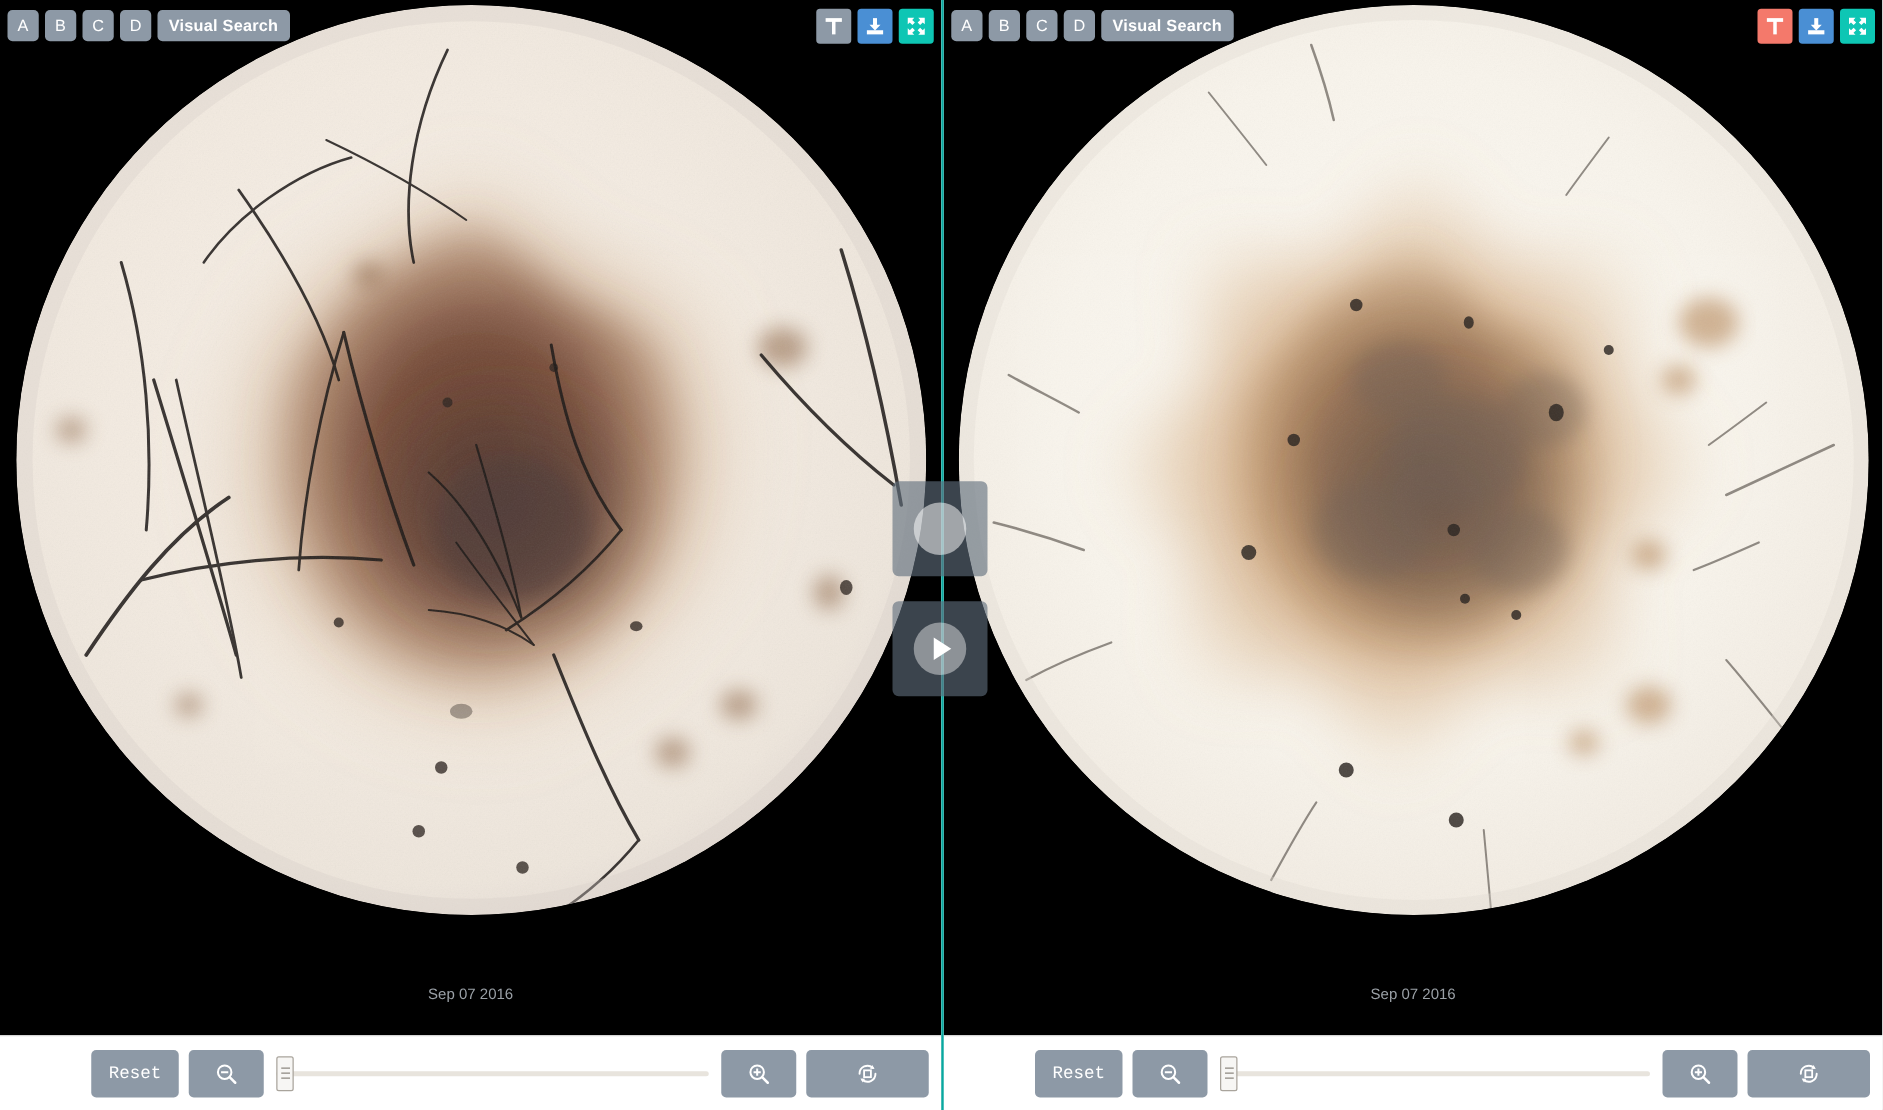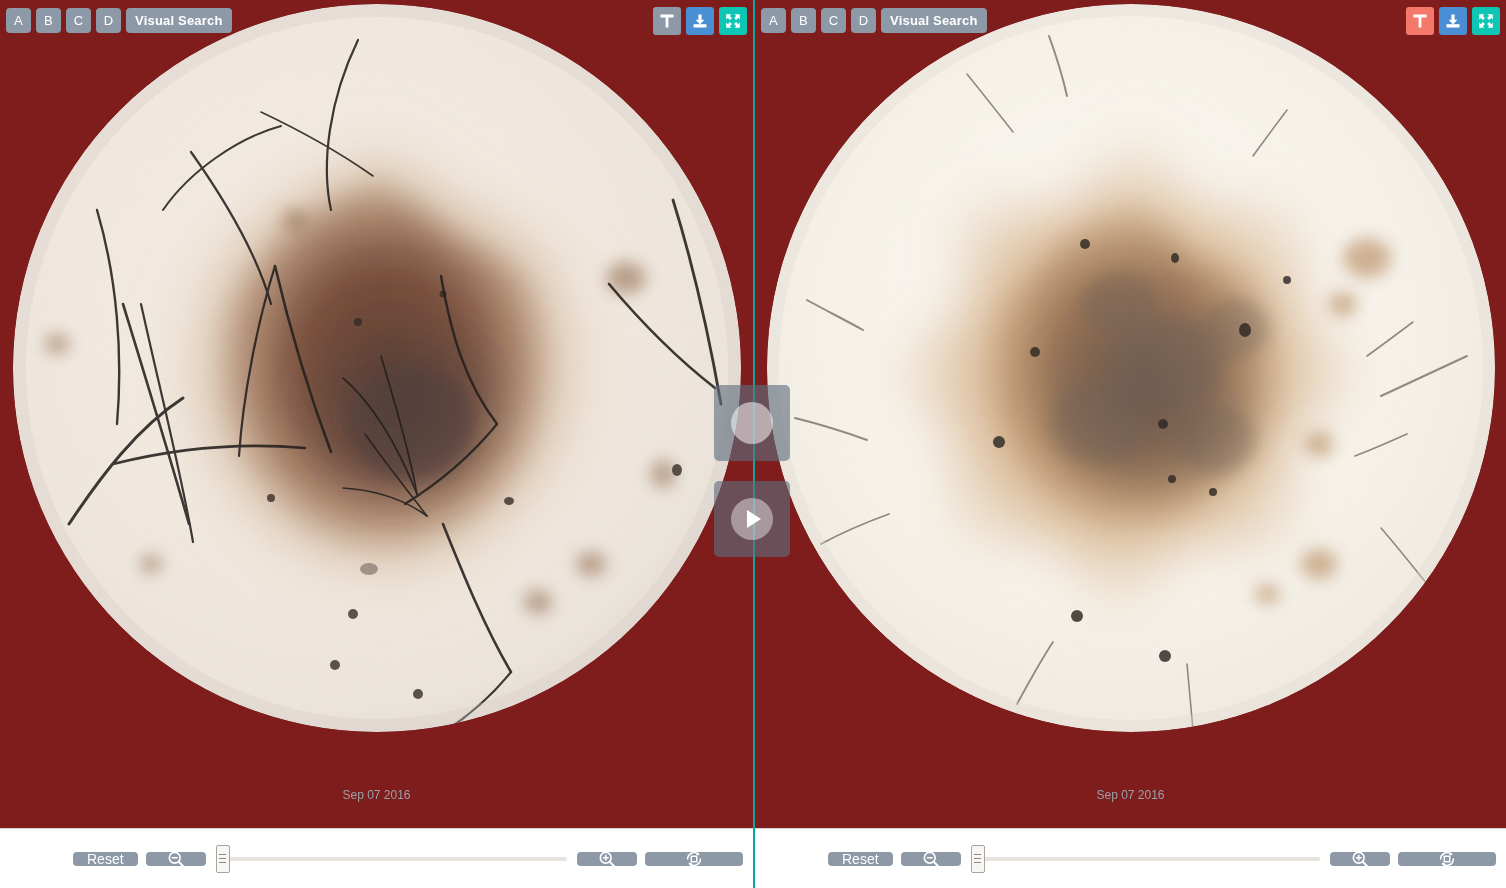--- a/index.html
+++ b/index.html
@@ -89,21 +89,21 @@
   .ib-blue   { background: #4a8fd4; }
   .ib-teal   { background: #0ec6b4; }
 
   
   .stage {
     position: absolute;
     left: 0; right: 0;
     top: 0;
     bottom: 60px;
     overflow: hidden;
-    background: #7f1d1d;
+    background: #000000;
   }
   .derm-wrap {
     position: absolute;
     left: 50%;
     top: 368px;
     transform: translate(-50%, -50%);
     width: 728px; height: 728px;
   }
   .derm {
     width: 100%; height: 100%;
@@ -134,25 +134,25 @@
     display: flex;
     align-items: center;
     padding: 0 10px;
     gap: 8px;
   }
   .bb-btn {
     background: #8d99a6;
     border: none;
     border-radius: 4px;
     color: #fff;
-    height: 14px;
+    height: 38px;
     min-width: 55px;
     padding: 0 14px;
     font-size: 14px;
-    font-family: Liberation Sans, sans-serif;
+    font-family: Liberation Mono, monospace;
     cursor: pointer;
     display: flex;
     align-items: center;
     justify-content: center;
   }
   .bb-btn.icon { min-width: 60px; padding: 0 8px; }
   .bb-btn.wide-icon { min-width: 98px; }
   .bb-spacer-left { width: 55px; flex: 0 0 auto; }
   .slider {
     position: relative;

